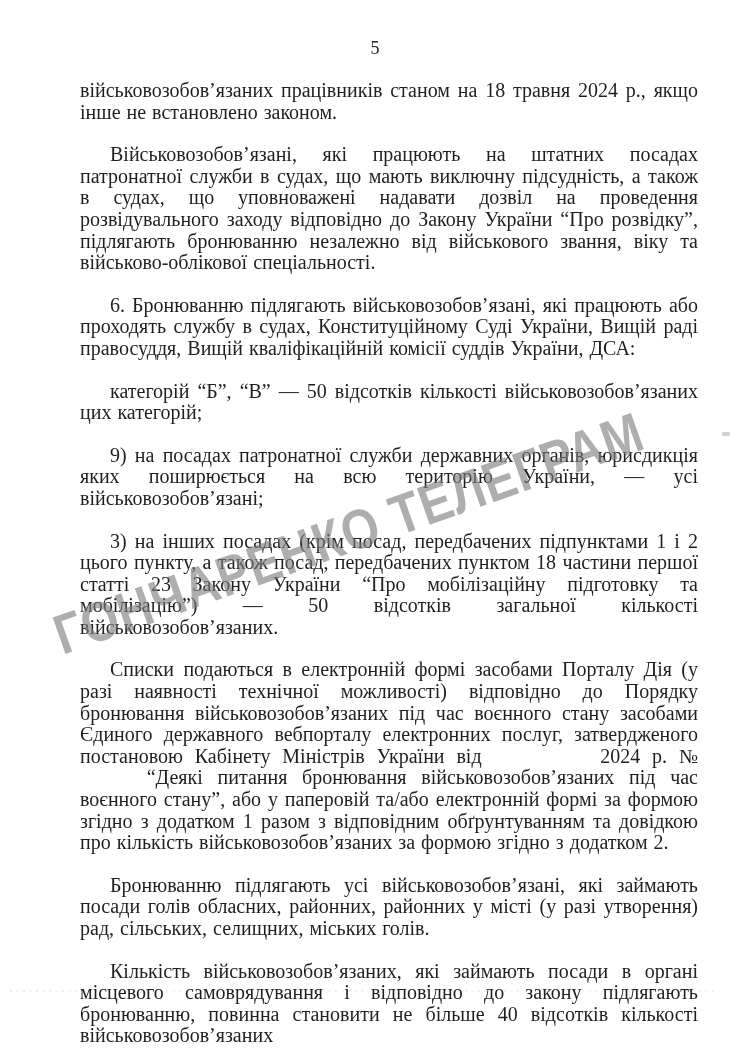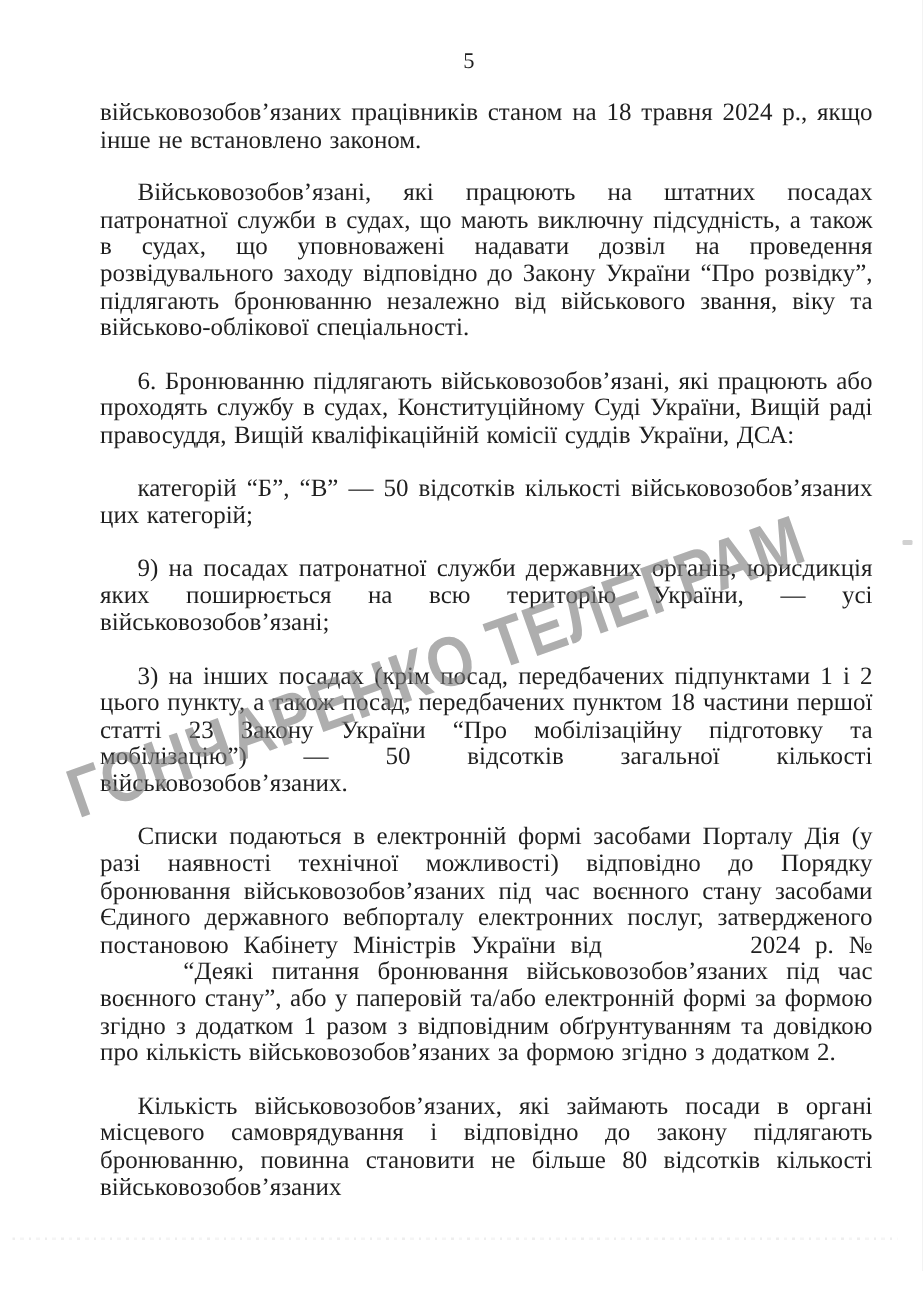--- a/index.html
+++ b/index.html
@@ -89,21 +89,22 @@
   <div class="page-number">5</div>
 
   <div class="content">
       <p class="para">військовозобов’язаних працівників станом на 18 травня 2024 р., якщо інше не встановлено законом.</p>
       <p class="para indent">Військовозобов’язані, які працюють на штатних посадах патронатної служби в судах, що мають виключну підсудність, а також в судах, що уповноважені надавати дозвіл на проведення розвідувального заходу відповідно до Закону України “Про розвідку”, підлягають бронюванню незалежно від військового звання, віку та військово-облікової спеціальності.</p>
       <p class="para indent">6. Бронюванню підлягають військовозобов’язані, які працюють або проходять службу в судах, Конституційному Суді України, Вищій раді правосуддя, Вищій кваліфікаційній комісії суддів України, ДСА:</p>
       <p class="para indent">категорій “Б”, “В” — 50 відсотків кількості військовозобов’язаних цих категорій;</p>
       <p class="para indent">9) на посадах патронатної служби державних органів, юрисдикція яких поширюється на всю територію України, — усі військовозобов’язані;</p>
       <p class="para indent">3) на інших посадах (крім посад, передбачених підпунктами 1 і 2 цього пункту, а також посад, передбачених пунктом 18 частини першої статті 23 Закону України “Про мобілізаційну підготовку та мобілізацію”) — 50 відсотків загальної кількості військовозобов’язаних.</p>
       <p class="para indent">Списки подаються в електронній формі засобами Порталу Дія (у разі наявності технічної можливості) відповідно до Порядку бронювання військовозобов’язаних під час воєнного стану засобами Єдиного державного вебпорталу електронних послуг, затвердженого постановою Кабінету Міністрів України від <span class="blank-gap" style="width: 95px;"></span> 2024 р. № <span class="blank-gap" style="width: 52px;"></span> “Деякі питання бронювання військовозобов’язаних під час воєнного стану”, або у паперовій та/або електронній формі за формою згідно з додатком 1 разом з відповідним обґрунтуванням та довідкою про кількість військовозобов’язаних за формою згідно з додатком 2.</p>
-      <p class="para indent">Кількість військовозобов’язаних, які займають посади в органі місцевого самоврядування і відповідно до закону підлягають бронюванню, повинна становити не більше 80 відсотків кількості військовозобов’язаних</p>
+      <p class="para indent">Бронюванню підлягають усі військовозобов’язані, які займають посади голів обласних, районних, районних у місті (у разі утворення) рад, сільських, селищних, міських голів.</p>
+      <p class="para indent">Кількість військовозобов’язаних, які займають посади в органі місцевого самоврядування і відповідно до закону підлягають бронюванню, повинна становити не більше 40 відсотків кількості військовозобов’язаних</p>
     </div>
 
   <div class="watermark">ГОНЧАРЕНКО ТЕЛЕГРАМ</div>
 
   <div class="scan-artifact"></div>
 
   <div class="scan-speck"></div>
 </div>
 
 </body></html>

